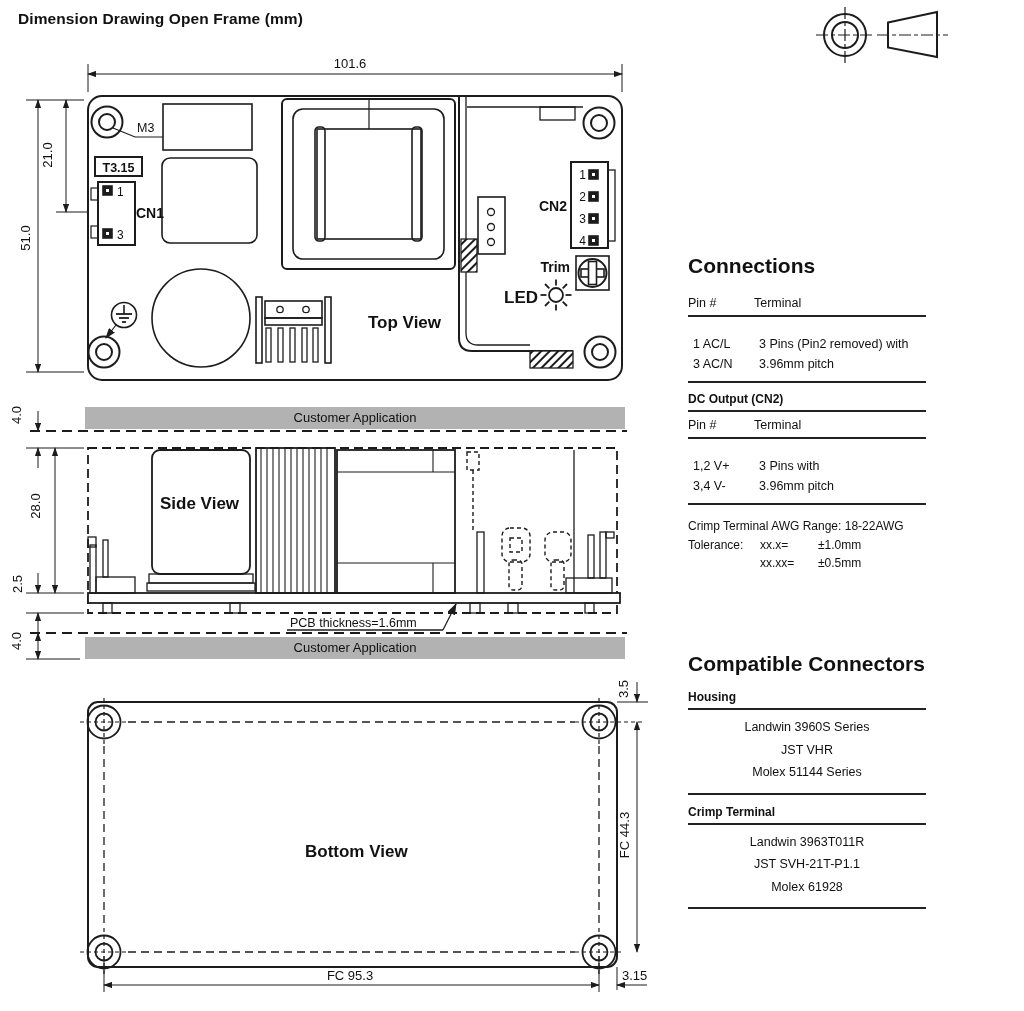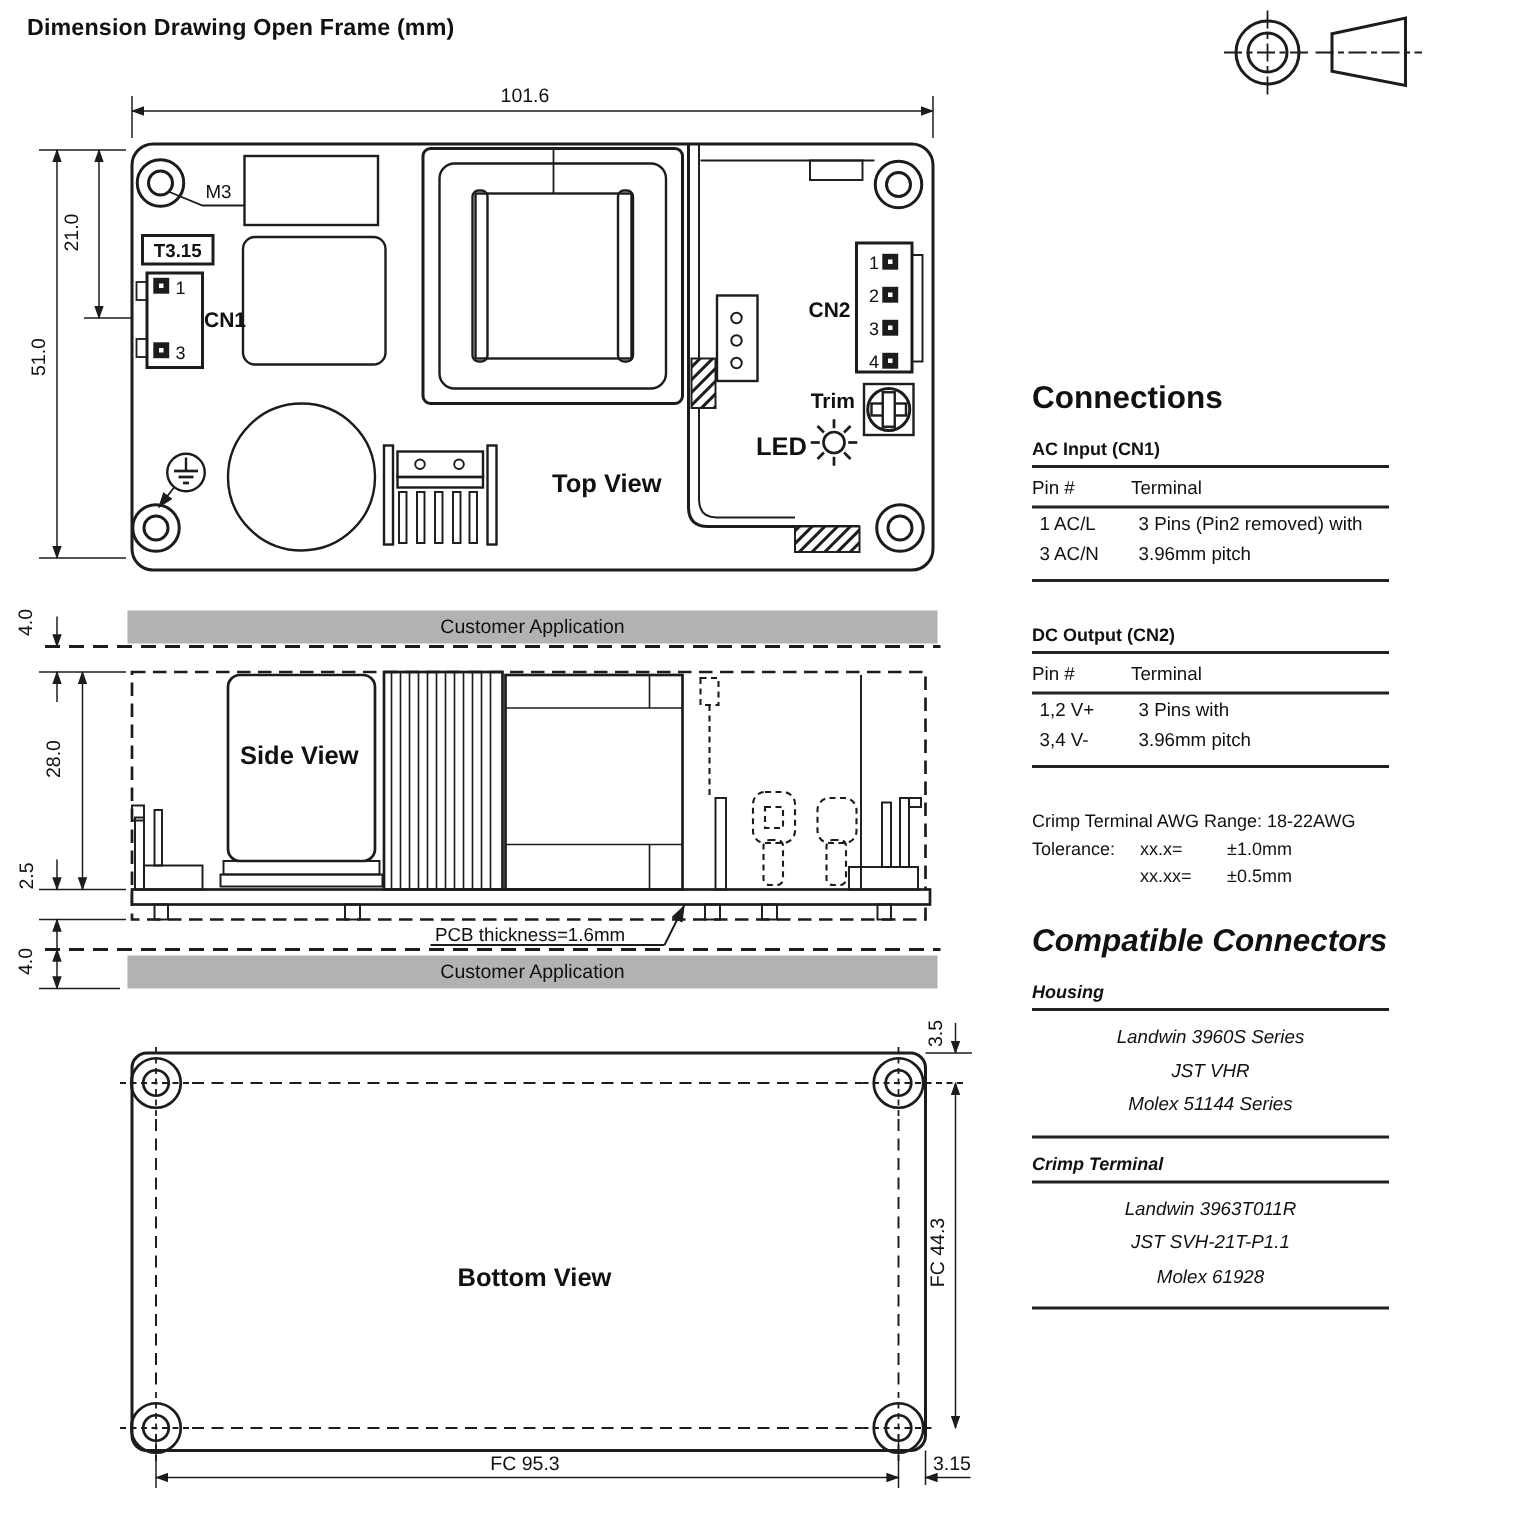--- a/index.html
+++ b/index.html
@@ -3,28 +3,28 @@
 <meta charset="utf-8">
 <style>
   html,body{margin:0;padding:0;background:#fff;}
   body{width:1024px;height:1011px;position:relative;font-family:"Liberation Sans",sans-serif;color:#111;}
   .page-title{position:absolute;left:18px;top:10px;font-size:15.5px;font-weight:bold;letter-spacing:.1px;}
   svg.drawing{position:absolute;left:0;top:0;}
   svg text{fill:#111;}
   .dimtxt{font-size:13px;}
   .panel{position:absolute;left:688px;width:238px;}
   #connections-panel{top:254px;}
-  #compat-panel{top:616px;font-style:italic;}
+  #compat-panel{top:652px;}
   .panel h2{font-size:21px;font-weight:bold;margin:0 0 12px 0;}
   .sec-head{font-weight:bold;font-size:12px;padding:2px 0 4px;border-bottom:2px solid #222;}
   .thead{display:flex;font-size:12.5px;padding:6px 0 5px;border-bottom:2.5px solid #222;}
   .col-pin{width:66px;}
   .thead .col-pin{text-align:left;}
   .col-term{flex:1;text-align:left;}
-  .tbody{padding:0 0 7px;border-bottom:2.5px solid #222;margin-bottom:26px;}
+  .tbody{padding:17px 0 7px;border-bottom:2.5px solid #222;margin-bottom:7px;}
   .trow{display:flex;font-size:12.5px;padding:3px 0;}
   .trow .col-pin{text-align:left;padding-left:5px;}
   .notes{margin-top:12px;font-size:12px;line-height:1.55;}
   .tol-row{display:grid;grid-template-columns:72px 58px auto;font-size:12px;line-height:1.55;}
   .cc-items{text-align:center;font-size:12.5px;padding:6px 0 9px;border-bottom:2px solid #222;margin-bottom:8px;line-height:1.8;}
 </style>
 </head>
 <body>
 
 <div class="page-title">Dimension Drawing Open Frame (mm)</div>
@@ -343,21 +343,20 @@
       <text class="dimtxt" x="629" y="835" text-anchor="middle" transform="rotate(-90 629 835)">FC 44.3</text>
       <text class="dimtxt" x="350" y="980" text-anchor="middle">FC 95.3</text>
       <text class="dimtxt" x="622" y="980">3.15</text>
     </g>
   </g>
 </svg>
 
 <div class="panel" id="connections-panel">
   <h2>Connections</h2>
 
-  <div class="sec-head">AC Input (CN1)</div>
   <div class="thead">
     <div class="col-pin">Pin #</div>
     <div class="col-term">Terminal</div>
   </div>
   <div class="tbody">
     <div class="trow">
       <div class="col-pin">1 AC/L</div>
       <div class="col-term">3 Pins (Pin2 removed) with</div>
     </div>
     <div class="trow">

